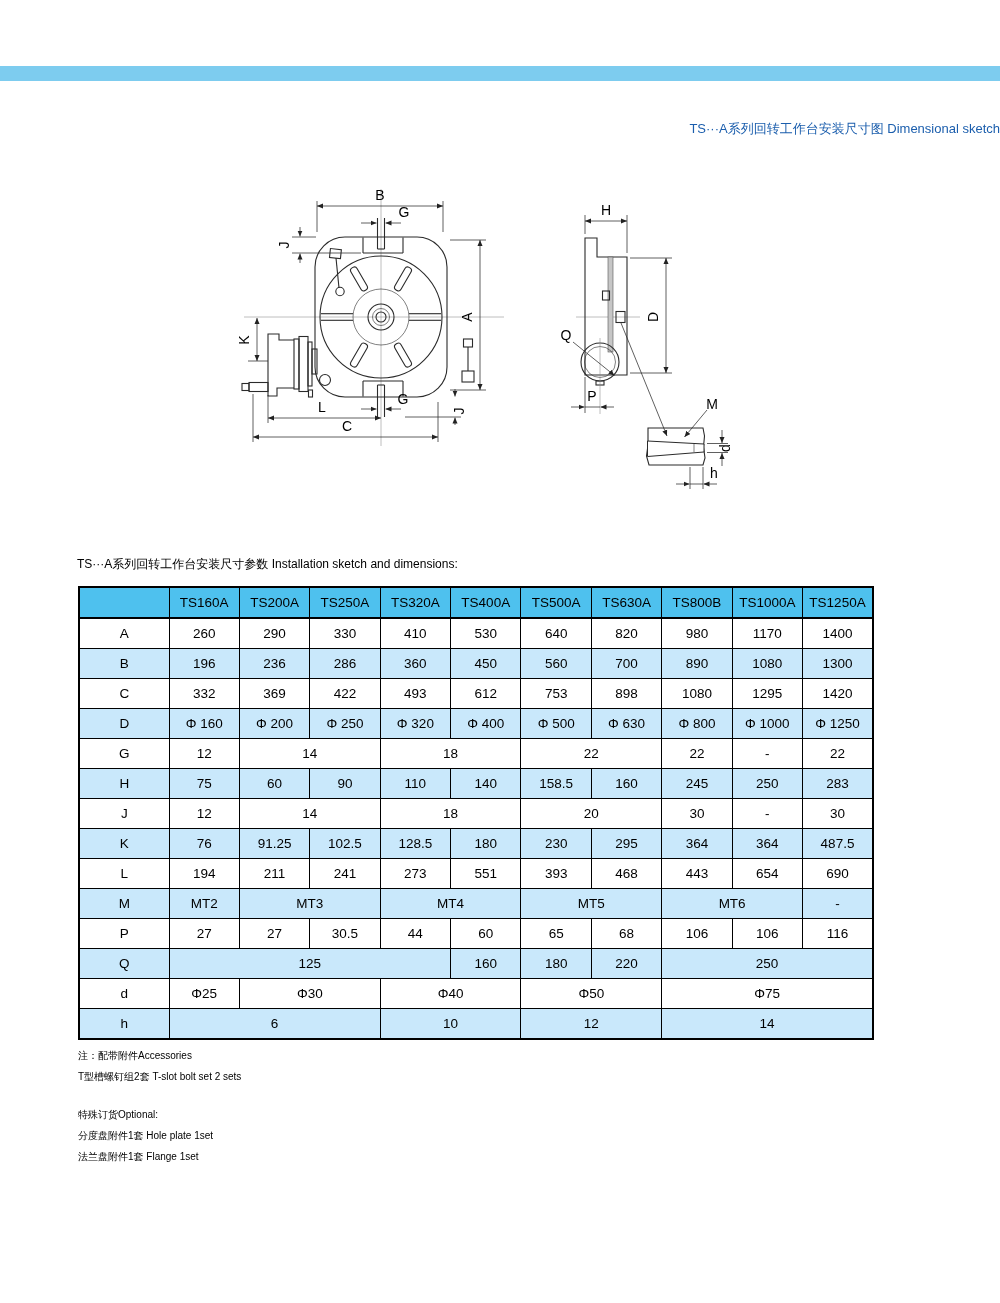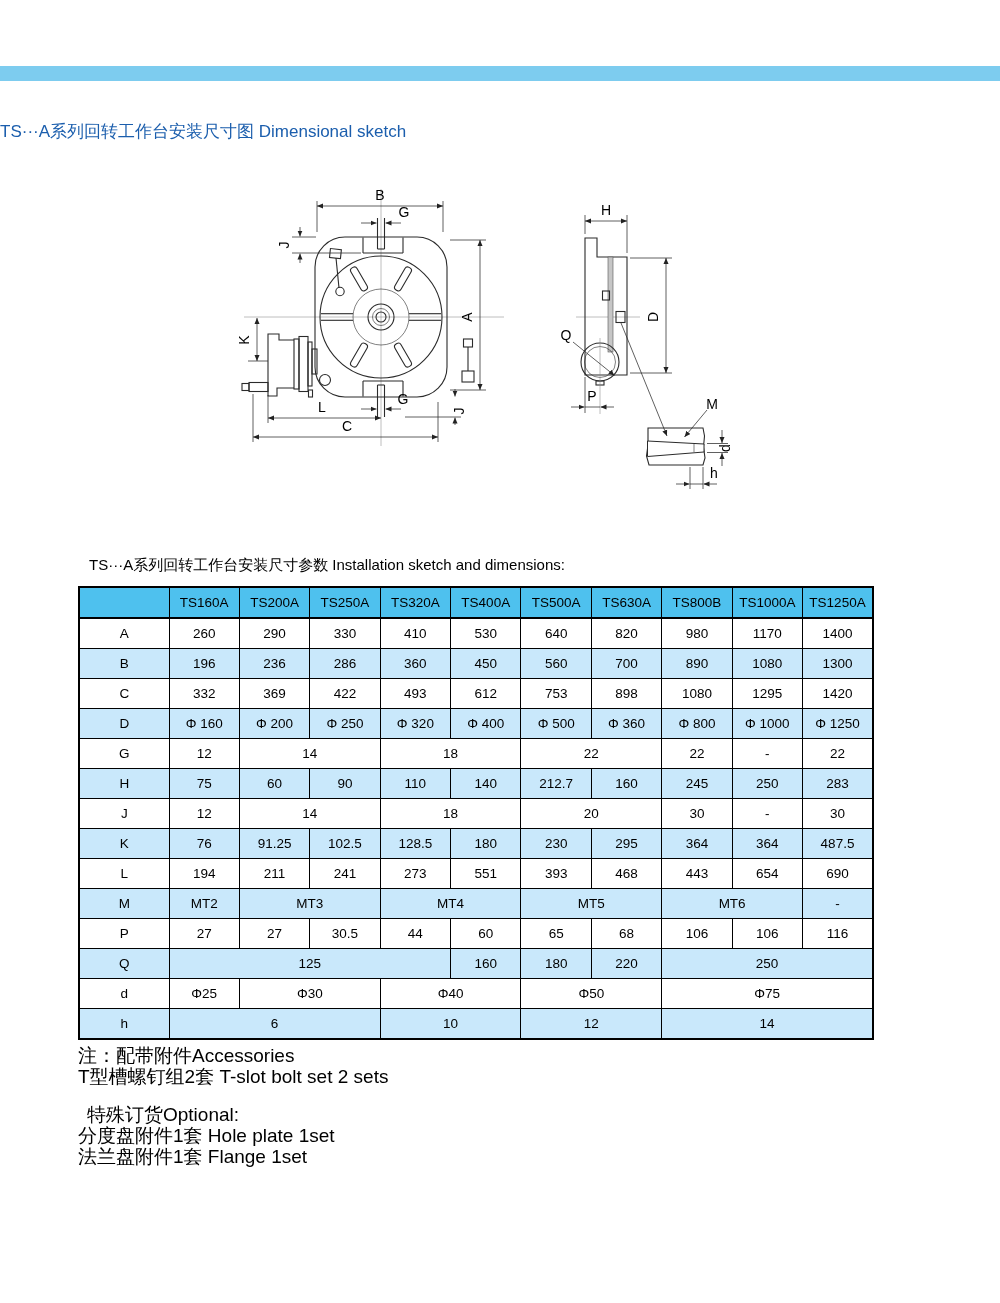--- a/index.html
+++ b/index.html
@@ -1,30 +1,30 @@
 <!DOCTYPE html>
 <html><head>
 <meta charset="utf-8">
 <style>
   html,body{margin:0;padding:0;background:#fff;}
   .page{position:relative;width:1000px;height:1303px;background:#fff;overflow:hidden;
         font-family:"Liberation Sans",sans-serif;color:#000;}
   .topbar{position:absolute;left:0;top:66px;width:1000px;height:15px;background:var(--accent,#7DCCEF);}
-  .title{position:absolute;left:0;top:120px;width:1000px;text-align:left;
-         font-size:17px;color:var(--title-color,#1B5EAD);}
+  .title{position:absolute;left:0;top:120px;width:1000px;text-align:right;
+         font-size:13px;color:var(--title-color,#1B5EAD);}
   .sketch{position:absolute;left:228px;top:182px;width:550px;height:315px;}
-  .caption{position:absolute;left:77px;top:556px;font-size:15px;color:#000;margin-left:12px;}
+  .caption{position:absolute;left:77px;top:556px;font-size:12px;color:#000;}
   table.dims{position:absolute;left:78px;top:586px;width:796px;border-collapse:collapse;
              table-layout:fixed;border:2px solid #000;}
   table.dims th,table.dims td{border:1px solid #000;height:29px;padding:0;text-align:center;
              vertical-align:middle;font-weight:normal;font-size:13.5px;background:#fff;}
   table.dims thead th{background:var(--header-bg,#4EC1EE);border-bottom:2px solid #000;}
   table.dims tr.shade td,table.dims tr.shade th{background:var(--stripe-bg,#C9E8FB);}
-  .notes{position:absolute;left:78px;top:1045px;font-size:19px;line-height:21px;color:#000;}
-  .notes .opt{margin-top:17px;margin-left:9px;}
+  .notes{position:absolute;left:78px;top:1045px;font-size:10px;line-height:21px;color:#000;}
+  .notes .opt{margin-top:17px;}
   
   .ln{fill:none;stroke:#2b2b2b;stroke-width:1.1;}
   .thn{fill:none;stroke:#2b2b2b;stroke-width:0.6;}
   .cl{fill:none;stroke:#8a8a8a;stroke-width:0.55;}
   .dim{fill:none;stroke:#2b2b2b;stroke-width:0.75;}
   .dlab{font-size:14px;fill:#000;font-family:"Liberation Sans",sans-serif;}
 </style>
 </head>
 <body>
 
@@ -263,21 +263,21 @@
           <td>1420</td>
         </tr>
         <tr class="shade">
           <th>D</th>
           <td>Φ 160</td>
           <td>Φ 200</td>
           <td>Φ 250</td>
           <td>Φ 320</td>
           <td>Φ 400</td>
           <td>Φ 500</td>
-          <td>Φ 360</td>
+          <td>Φ 630</td>
           <td>Φ 800</td>
           <td>Φ 1000</td>
           <td>Φ 1250</td>
         </tr>
         <tr>
           <th>G</th>
           <td>12</td>
           <td colspan="2">14</td>
           <td colspan="2">18</td>
           <td colspan="2">22</td>
@@ -285,21 +285,21 @@
           <td>-</td>
           <td>22</td>
         </tr>
         <tr class="shade">
           <th>H</th>
           <td>75</td>
           <td>60</td>
           <td>90</td>
           <td>110</td>
           <td>140</td>
-          <td>212.7</td>
+          <td>158.5</td>
           <td>160</td>
           <td>245</td>
           <td>250</td>
           <td>283</td>
         </tr>
         <tr>
           <th>J</th>
           <td>12</td>
           <td colspan="2">14</td>
           <td colspan="2">18</td>

